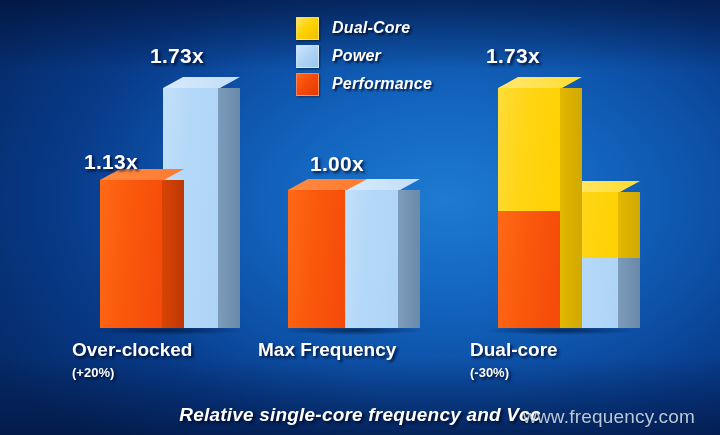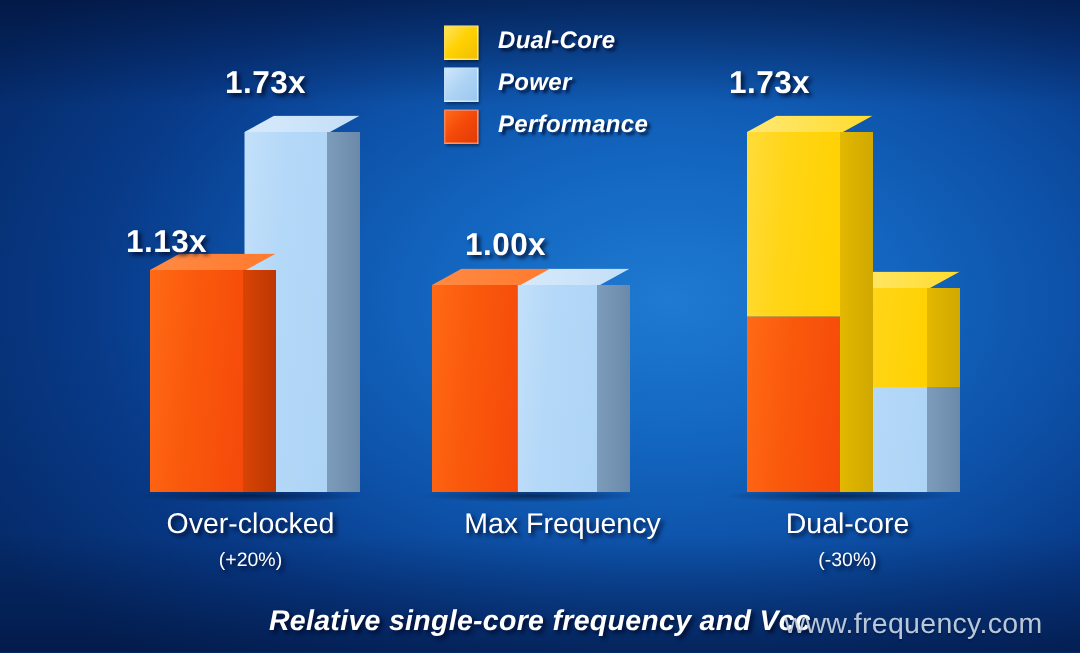--- a/index.html
+++ b/index.html
@@ -36,21 +36,21 @@
        clip-path:polygon(0 100%,20px 0,100% 0,calc(100% - 20px) 100%);}
   .shadow{position:absolute;height:9px;border-radius:50%;
           background:radial-gradient(ellipse at center,rgba(0,5,25,.55) 0%,rgba(0,5,25,0) 72%);}
   
   .vlabel{
     position:absolute;color:#fff;font-size:21px;font-weight:bold;letter-spacing:.3px;
     text-shadow:2px 2px 3px rgba(0,8,36,.85);z-index:5;white-space:nowrap;text-align:left;
   }
   
   .cat{
-    position:absolute;color:#fff;font-size:19px;font-weight:normal;text-align:center;
+    position:absolute;color:#fff;font-size:19px;font-weight:bold;text-align:left;
     text-shadow:2px 2px 3px rgba(0,8,36,.85);line-height:23px;white-space:nowrap;z-index:5;
   }
   .cat .sub{display:block;font-size:13px;}
   
   .caption{
     position:absolute;left:0;top:404px;width:720px;text-align:center;
     color:#fff;font-size:19px;font-weight:bold;font-style:italic;letter-spacing:.2px;
     text-shadow:2px 2px 3px rgba(0,8,36,.85);z-index:6;
   }
   .watermark{
@@ -108,21 +108,21 @@
     <div class="capwrap" style="top:-11px;background:linear-gradient(90deg,#FF8A43 0%,#FF7A2E 100%);"></div>
     <div class="face" style="background:linear-gradient(95deg,#FF6A16 0%,#FA5A0C 40%,#F5490A 100%);"></div>
   </div>
 
   <div class="bar" style="left:345px;top:190px;width:53px;height:138px;z-index:2;">
     <div class="capwrap" style="top:-11px;background:linear-gradient(90deg,#D7EAFB 0%,#C3DEF7 100%);"></div>
     <div class="side" style="background:linear-gradient(90deg,#7D9CBC 0%,#6B8AAA 100%);"></div>
     <div class="face" style="background:linear-gradient(95deg,#C2E0FA 0%,#B4D8F8 40%,#AED4F5 100%);"></div>
   </div>
 
-  <div class="cat" style="left:275px;top:338px;width:200px;">
+  <div class="cat" style="left:258px;top:338px;width:200px;">
     <span>Max Frequency</span>
   </div>
 
   <div class="shadow" style="left:484px;top:326px;width:152px;"></div>
 
   <div class="vlabel" style="left:486px;top:44px;width:90px;">1.73x</div>
 
   <div class="bar" style="left:498px;top:211px;width:62px;height:117px;z-index:3;">
     <div class="face" style="background:linear-gradient(95deg,#FF6A16 0%,#FA5A0C 40%,#F5490A 100%);"></div>
   </div>

